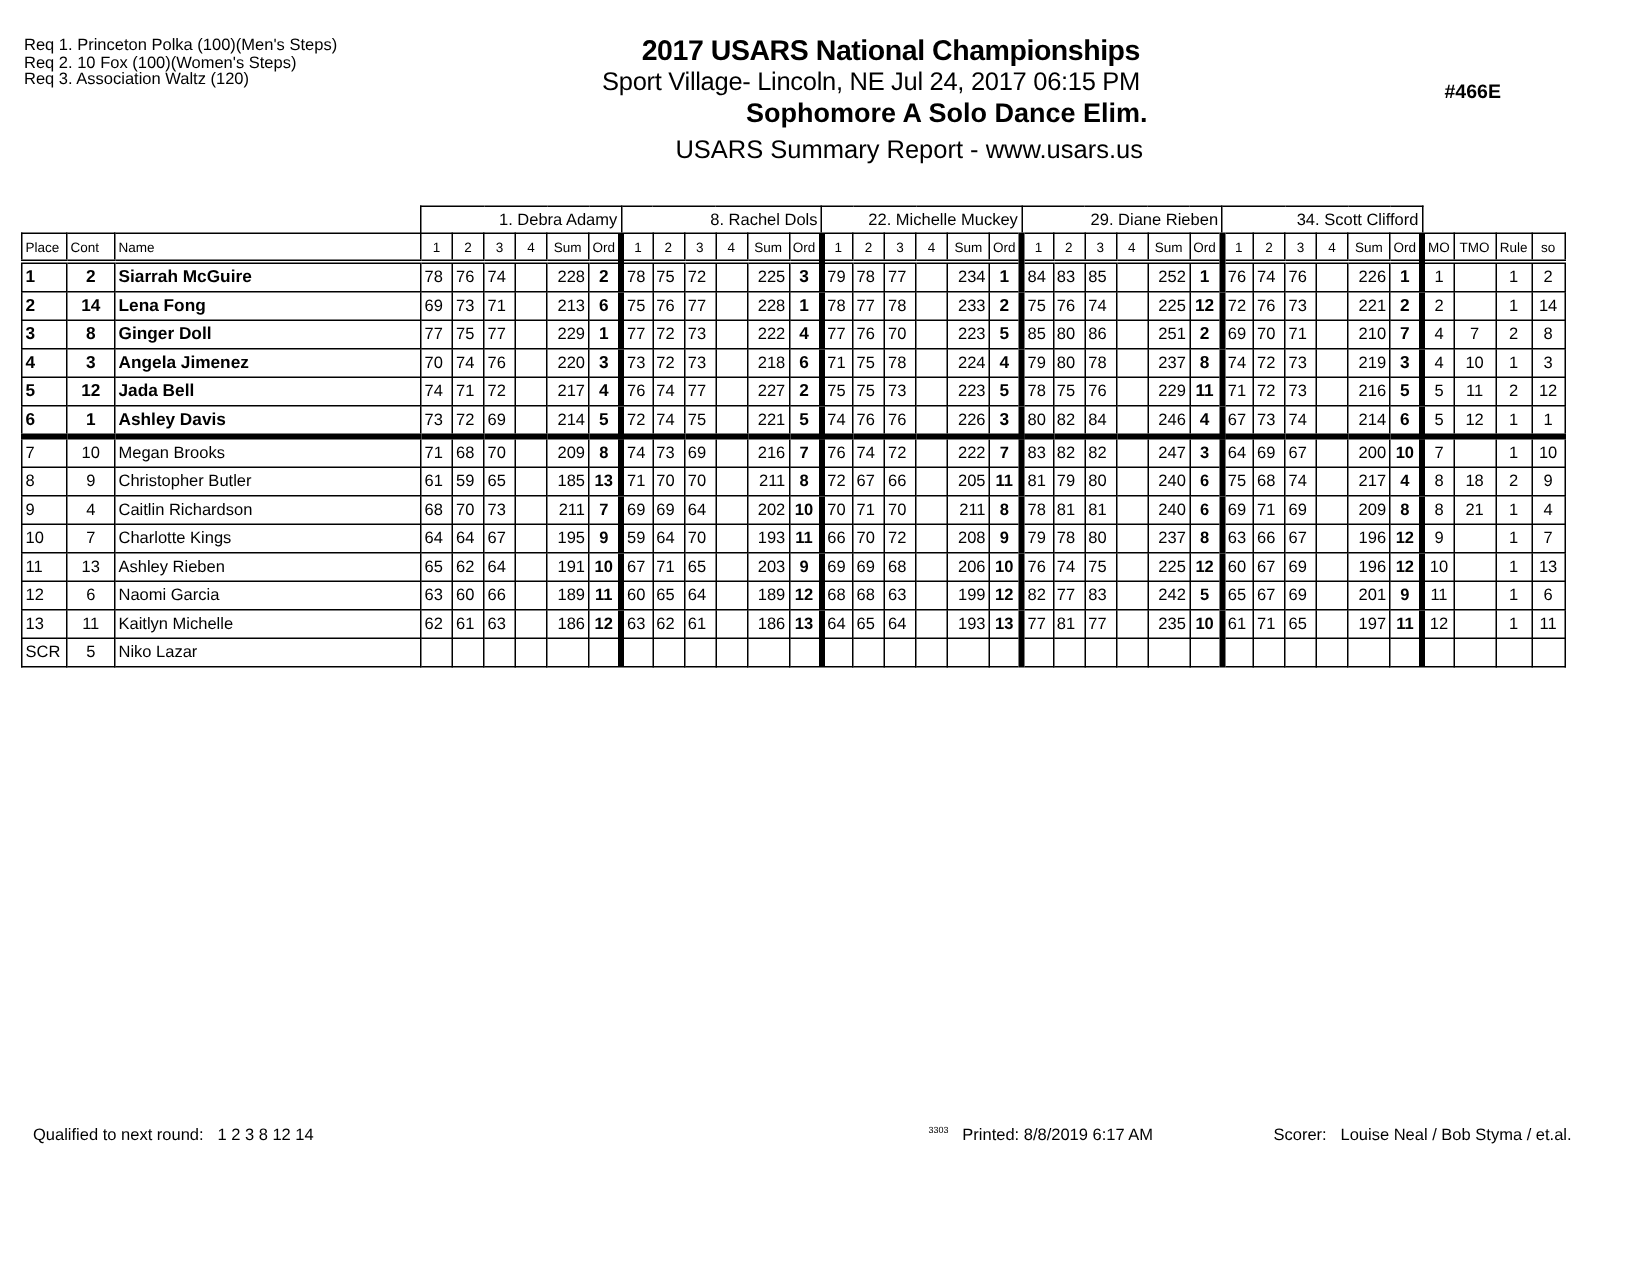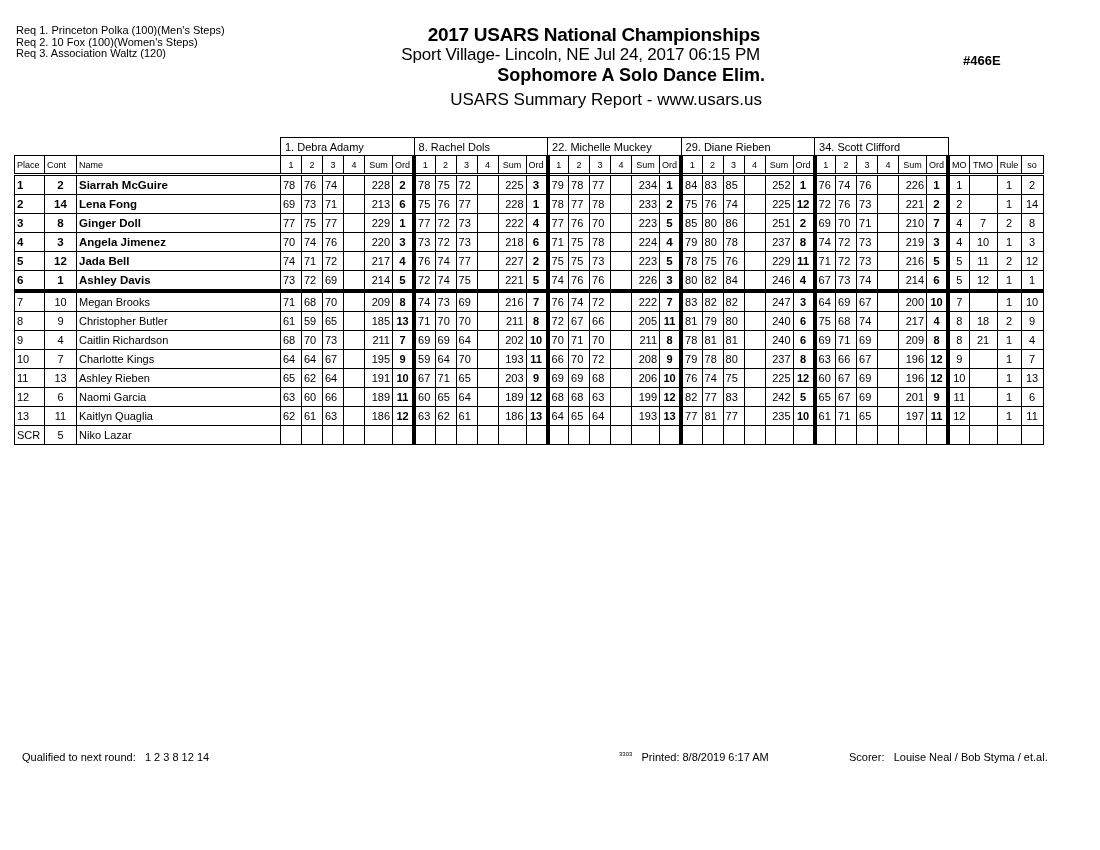--- a/index.html
+++ b/index.html
@@ -8,21 +8,21 @@
   .hdr { position:absolute; left:340px; width:420px; text-align:right; }
   .h1 { top:24px; font-size:19px; font-weight:bold; letter-spacing:-0.3px; }
   .h2 { top:45px; font-size:17px; letter-spacing:-0.2px; }
   .h3 { top:65px; font-size:18px; font-weight:bold; left:345px; }
   .h4 { top:90px; font-size:17px; left:342px; }
   .evno { position:absolute; left:963px; top:24px; font-size:13px; font-weight:bold;margin-top:29px; }
   table.grid { position:absolute; left:14px; top:137px; border-collapse:collapse; font-size:11px; table-layout:fixed; }
   table.grid td { border:1px solid #000; height:18px; padding:0 2px; white-space:nowrap; overflow:hidden; }
   table.grid tr.jr td { height:17px; font-size:11px; }
   table.grid tr.jr td.blank { border:none; }
-  table.grid tr.jr td.jn { padding-left:4px; }
+  table.grid tr.jr td.jn { padding-left:4px;text-align:right; }
   table.grid tr.ch td { height:17px; font-size:9px; }
   table.grid tr.ch td { border-bottom:3px double #000; }
   .c { text-align:center; }
   .r { text-align:right; }
   td.ord { border-right:4px solid #000 !important; font-weight:bold; text-align:center; font-size:12px; }
   td.ordh { border-right:4px solid #000 !important; }
   tr.q td { font-weight:bold; font-size:11.5px; }
   tr.q td.num { font-weight:normal; font-size:11px; }
   tr.sep td { border-bottom:4px solid #000; }
   tr.nq td { font-size:11px; }
@@ -596,21 +596,21 @@
         <td class="r num">201</td>
         <td class="ord">9</td>
         <td class="c num">11</td>
         <td class="c num"></td>
         <td class="c num">1</td>
         <td class="c num">6</td>
       </tr>
       <tr class="nq">
         <td>13</td>
         <td class="c">11</td>
-        <td>Kaitlyn Quaglia</td>
+        <td>Kaitlyn Michelle</td>
         <td class="num">62</td>
         <td class="num">61</td>
         <td class="num">63</td>
         <td class="num"></td>
         <td class="r num">186</td>
         <td class="ord">12</td>
         <td class="num">63</td>
         <td class="num">62</td>
         <td class="num">61</td>
         <td class="num"></td>

